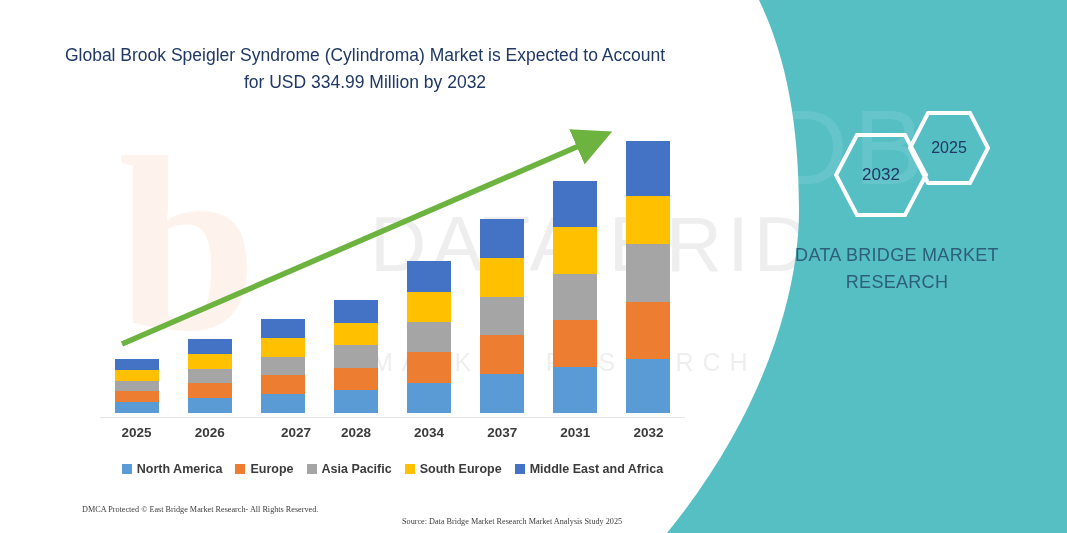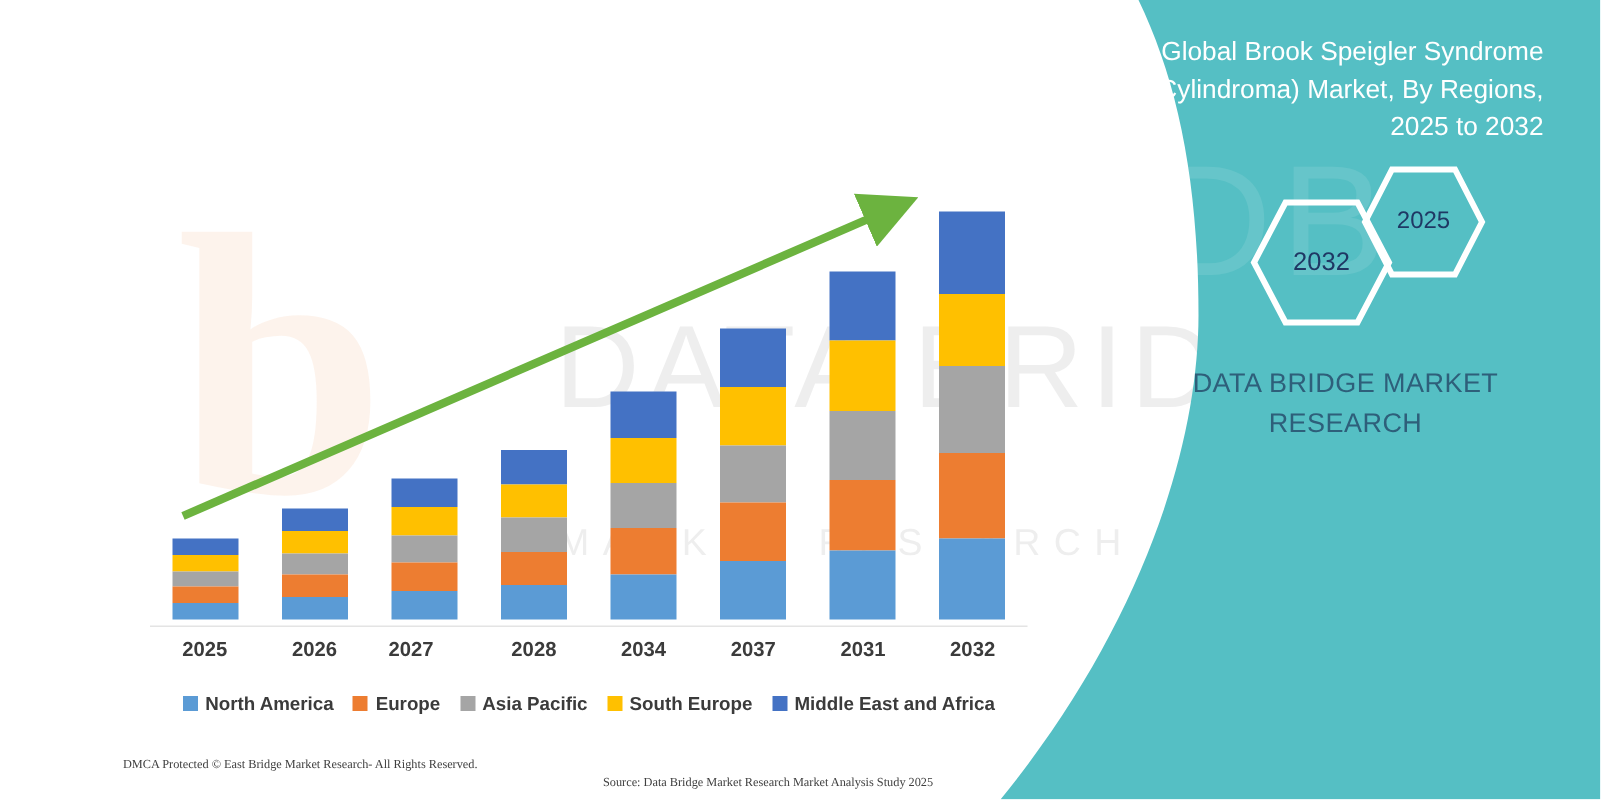--- a/index.html
+++ b/index.html
@@ -68,20 +68,21 @@
 <body>
 
 <div class="page">
 
   <div class="chart-area">
 
     <div class="wm-b">b</div>
     <div class="wm-data">DATA BRIDGE</div>
     <div class="wm-mbr">MARKET RESEARCH</div>
 
+    <div class="chart-title">Global Brook Speigler Syndrome (Cylindroma) Market is Expected to Account for USD 334.99 Million by 2032</div>
 
     <div class="axis-line"></div>
 
     <div class="bars" id="bars">
         <div class="barcol" style="left: 14.5625px;">
           <div class="seg" style="background: rgb(68, 114, 196); height: 10.7991px;"></div>
           <div class="seg" style="background: rgb(255, 192, 0); height: 10.7991px;"></div>
           <div class="seg" style="background: rgb(165, 165, 165); height: 10.7991px;"></div>
           <div class="seg" style="background: rgb(237, 125, 49); height: 10.7991px;"></div>
           <div class="seg" style="background: rgb(91, 155, 213); height: 10.7991px;"></div>
@@ -142,21 +143,21 @@
         <marker id="ah" markerWidth="7" markerHeight="7" refX="2.2" refY="3.5" orient="auto">
           <path d="M0,0 L7,3.5 L0,7 z" fill="#6cb33f"></path>
         </marker>
       </defs>
       <line x1="22" y1="224" x2="488" y2="22" stroke="#6cb33f" stroke-width="5.5" marker-end="url(#ah)"></line>
     </svg>
 
     <div class="xlabels" id="xlabels">
         <div class="xlab" style="left: 1.5625px;">2025</div>
         <div class="xlab" style="left: 74.6875px;">2026</div>
-        <div class="xlab" style="left: 139px;">2027</div>
+        <div class="xlab" style="left: 161px;">2027</div>
         <div class="xlab" style="left: 220.938px;">2028</div>
         <div class="xlab" style="left: 294.062px;">2034</div>
         <div class="xlab" style="left: 367.188px;">2037</div>
         <div class="xlab" style="left: 440.312px;">2031</div>
         <div class="xlab" style="left: 513.438px;">2032</div>
       </div>
 
     <div class="legend" id="legend">
         <div class="leg-item">
           <span class="leg-sw" style="background: rgb(91, 155, 213);"></span>
@@ -187,21 +188,20 @@
   </div>
 
   <div class="right-panel">
     <svg width="400" height="533" viewBox="0 0 400 533">
       <path d="M 92 0 L 400 0 L 400 533 L 0 533 C 92 420 132 300 132 210 C 132 120 118 54 92 0 Z" fill="#55bfc4"></path>
     </svg>
 
     <div class="rp-watermark">DB</div>
 
     <div class="rp-content">
-      <div class="rp-title">Global Brook Speigler Syndrome (Cylindroma) Market, By Regions, 2025 to 2032</div>
 
       <div class="hexwrap">
         <div class="hex hex-2032">
           <svg width="96" height="86" viewBox="0 0 96 86">
             <polygon points="24,3 72,3 93,43 72,83 24,83 3,43" fill="none" stroke="#ffffff" stroke-width="4"></polygon>
           </svg>
           <span>2032</span>
         </div>
         <div class="hex hex-2025">
           <svg width="84" height="76" viewBox="0 0 84 76">

